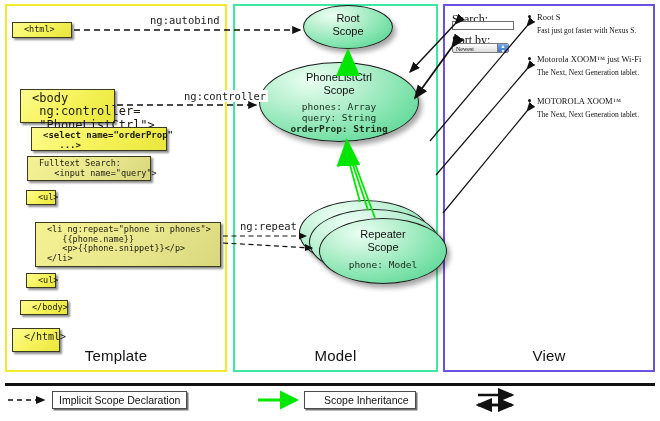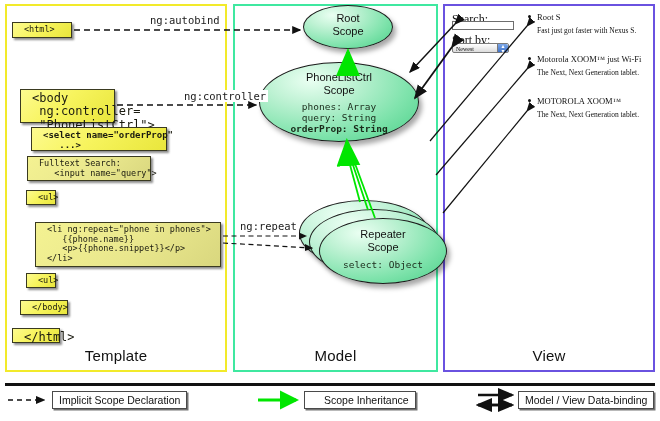--- a/index.html
+++ b/index.html
@@ -105,21 +105,21 @@
 
   <div class="codebox dim" style="left:35px;top:222px;width:186px;height:45px;font-size:8.5px;">&lt;li ng:repeat="phone in phones"&gt;
    {{phone.name}}
    &lt;p&gt;{{phone.snippet}}&lt;/p&gt;
 &lt;/li&gt;</div>
 
   <div class="codebox" style="left:26px;top:273px;width:30px;height:15px;font-size:8.5px;">&lt;ul&gt;</div>
 
   <div class="codebox" style="left:20px;top:300px;width:48px;height:15px;font-size:8.5px;">&lt;/body&gt;</div>
 
-  <div class="codebox" style="left:12px;top:328px;width:48px;height:15px;font-size:12px;">&lt;/html&gt;</div>
+  <div class="codebox" style="left:12px;top:328px;width:48px;height:24px;font-size:10px;">&lt;/html&gt;</div>
 
   <div class="scope" id="scope-root" style="left:303px;top:5px;width:90px;height:44px;padding-top:6px;">
     <div class="sname" style="font-size:11px;line-height:13px;">Root</div>
     <div class="sname" style="font-size:11px;line-height:13px;">Scope</div>
   </div>
 
   <div class="scope" id="scope-phonelist" style="left:259px;top:62px;width:160px;height:80px;padding-top:8px;">
     <div class="sname" style="font-size:11px;line-height:13px;">PhoneListCtrl</div>
     <div class="sname" style="font-size:11px;line-height:13px;">Scope</div>
     <div class="props" style="margin-top:4px;font-size:9.5px;line-height:11px;">
@@ -128,21 +128,21 @@
       <div><b>orderProp: String</b></div>
     </div>
   </div>
 
   <div class="ghost" style="left:299px;top:200px;width:128px;height:64px;"></div>
   <div class="ghost" style="left:309px;top:209px;width:128px;height:64px;"></div>
 
   <div class="scope" id="scope-repeater" style="left:319px;top:218px;width:128px;height:66px;padding-top:9px;">
     <div class="sname" style="font-size:11px;line-height:13px;">Repeater</div>
     <div class="sname" style="font-size:11px;line-height:13px;">Scope</div>
-    <div class="props" style="margin-top:5px;font-size:9.5px;line-height:11px;">select: Object</div>
+    <div class="props" style="margin-top:5px;font-size:9.5px;line-height:11px;">phone: Model</div>
   </div>
 
   <div id="view-ui">
     <div class="v-label" style="left:0;top:0;">Search:</div>
     <div id="search-input" title=""></div>
     <div class="v-label" style="left:0;top:21px;">Sort by:</div>
     <div id="sort-select">
       <span>Newest</span>
       <span class="arrowbox">▴<br>▾</span>
     </div>
@@ -220,16 +220,15 @@
       </defs>
       <path d="M8,17 L44,17" stroke="#111" stroke-width="1.4" fill="none" stroke-dasharray="5,4" marker-end="url(#lg-dark)"></path>
       <path d="M258,17 L296,17" stroke="#00e600" stroke-width="3.2" fill="none" marker-end="url(#lg-green)"></path>
       <path d="M478,12 L512,12" stroke="#111" stroke-width="2.4" fill="none" marker-end="url(#lg-dark)"></path>
       <path d="M512,22 L478,22" stroke="#111" stroke-width="2.4" fill="none" marker-end="url(#lg-dark)"></path>
       <path d="M478,22 L512,22" stroke="#111" stroke-width="2.4" fill="none" marker-end="url(#lg-dark)"></path>
     </svg>
 
     <div class="legend-box" style="left:52px;top:8px;">Implicit Scope Declaration</div>
     <div class="legend-box" style="left:304px;top:8px;padding-left:19px;">Scope Inheritance</div>
-    <div class="legend-box" style="left:518px;top:8px;">Model / View Data-binding</div>
   </div>
 
 </div>
 
 </body></html>

